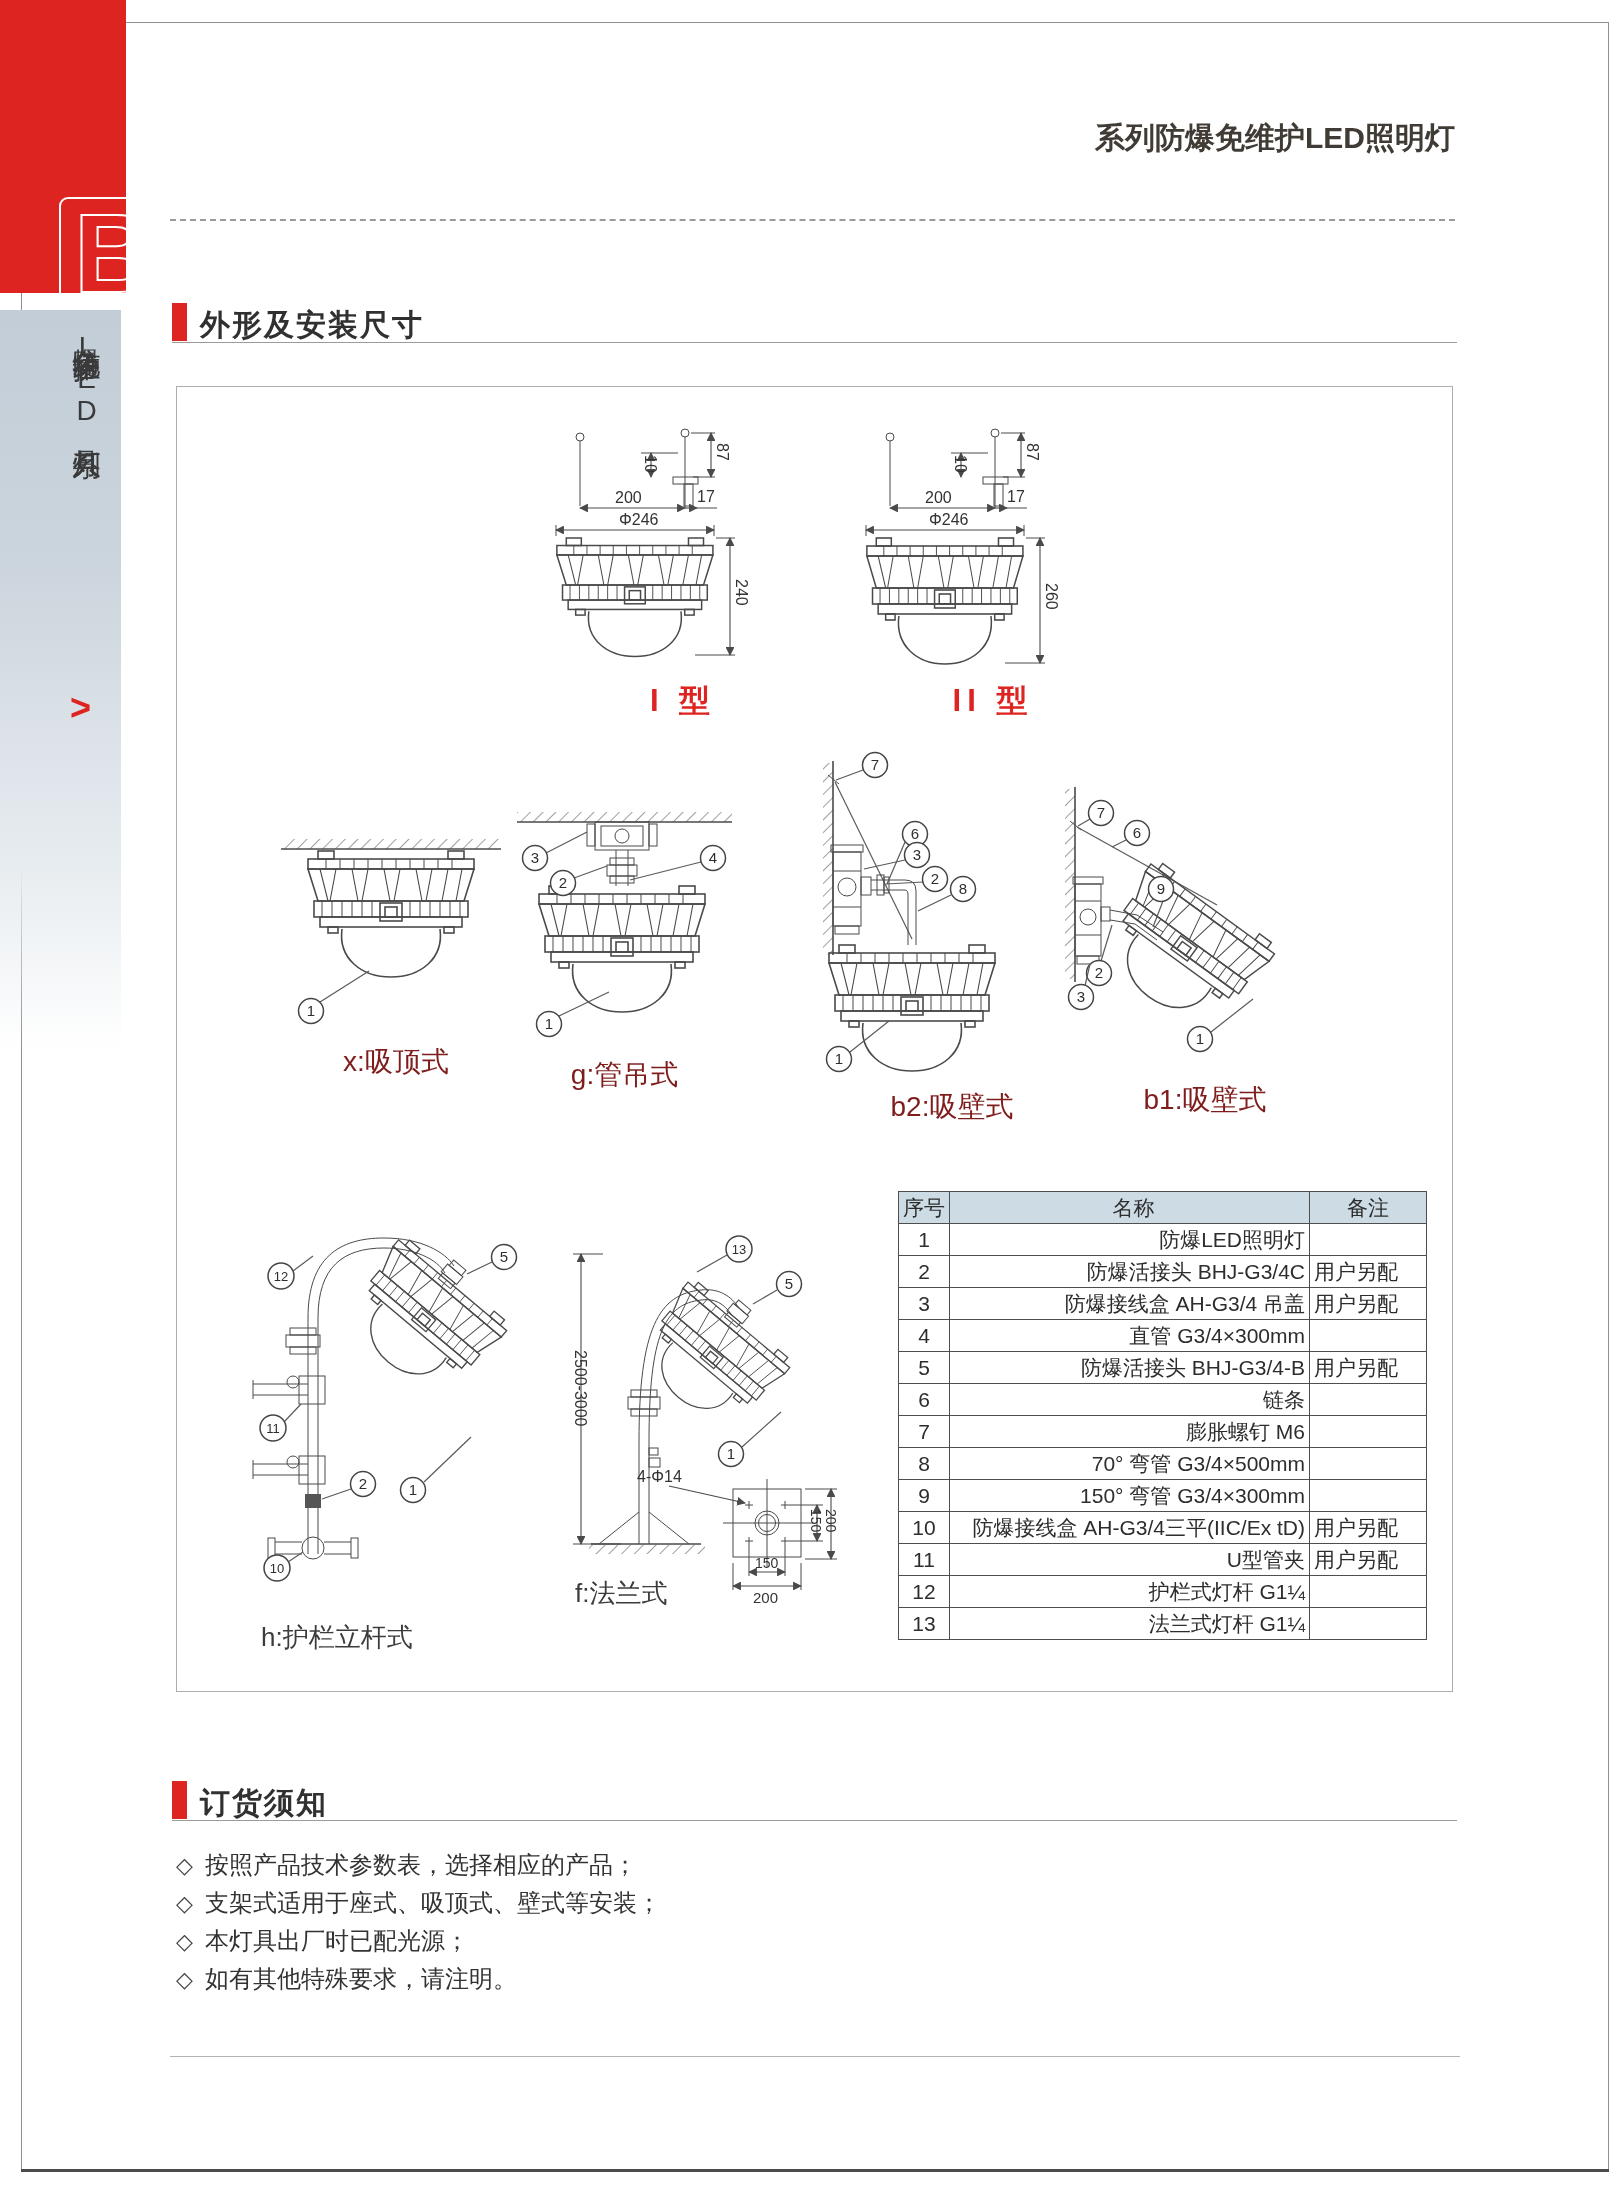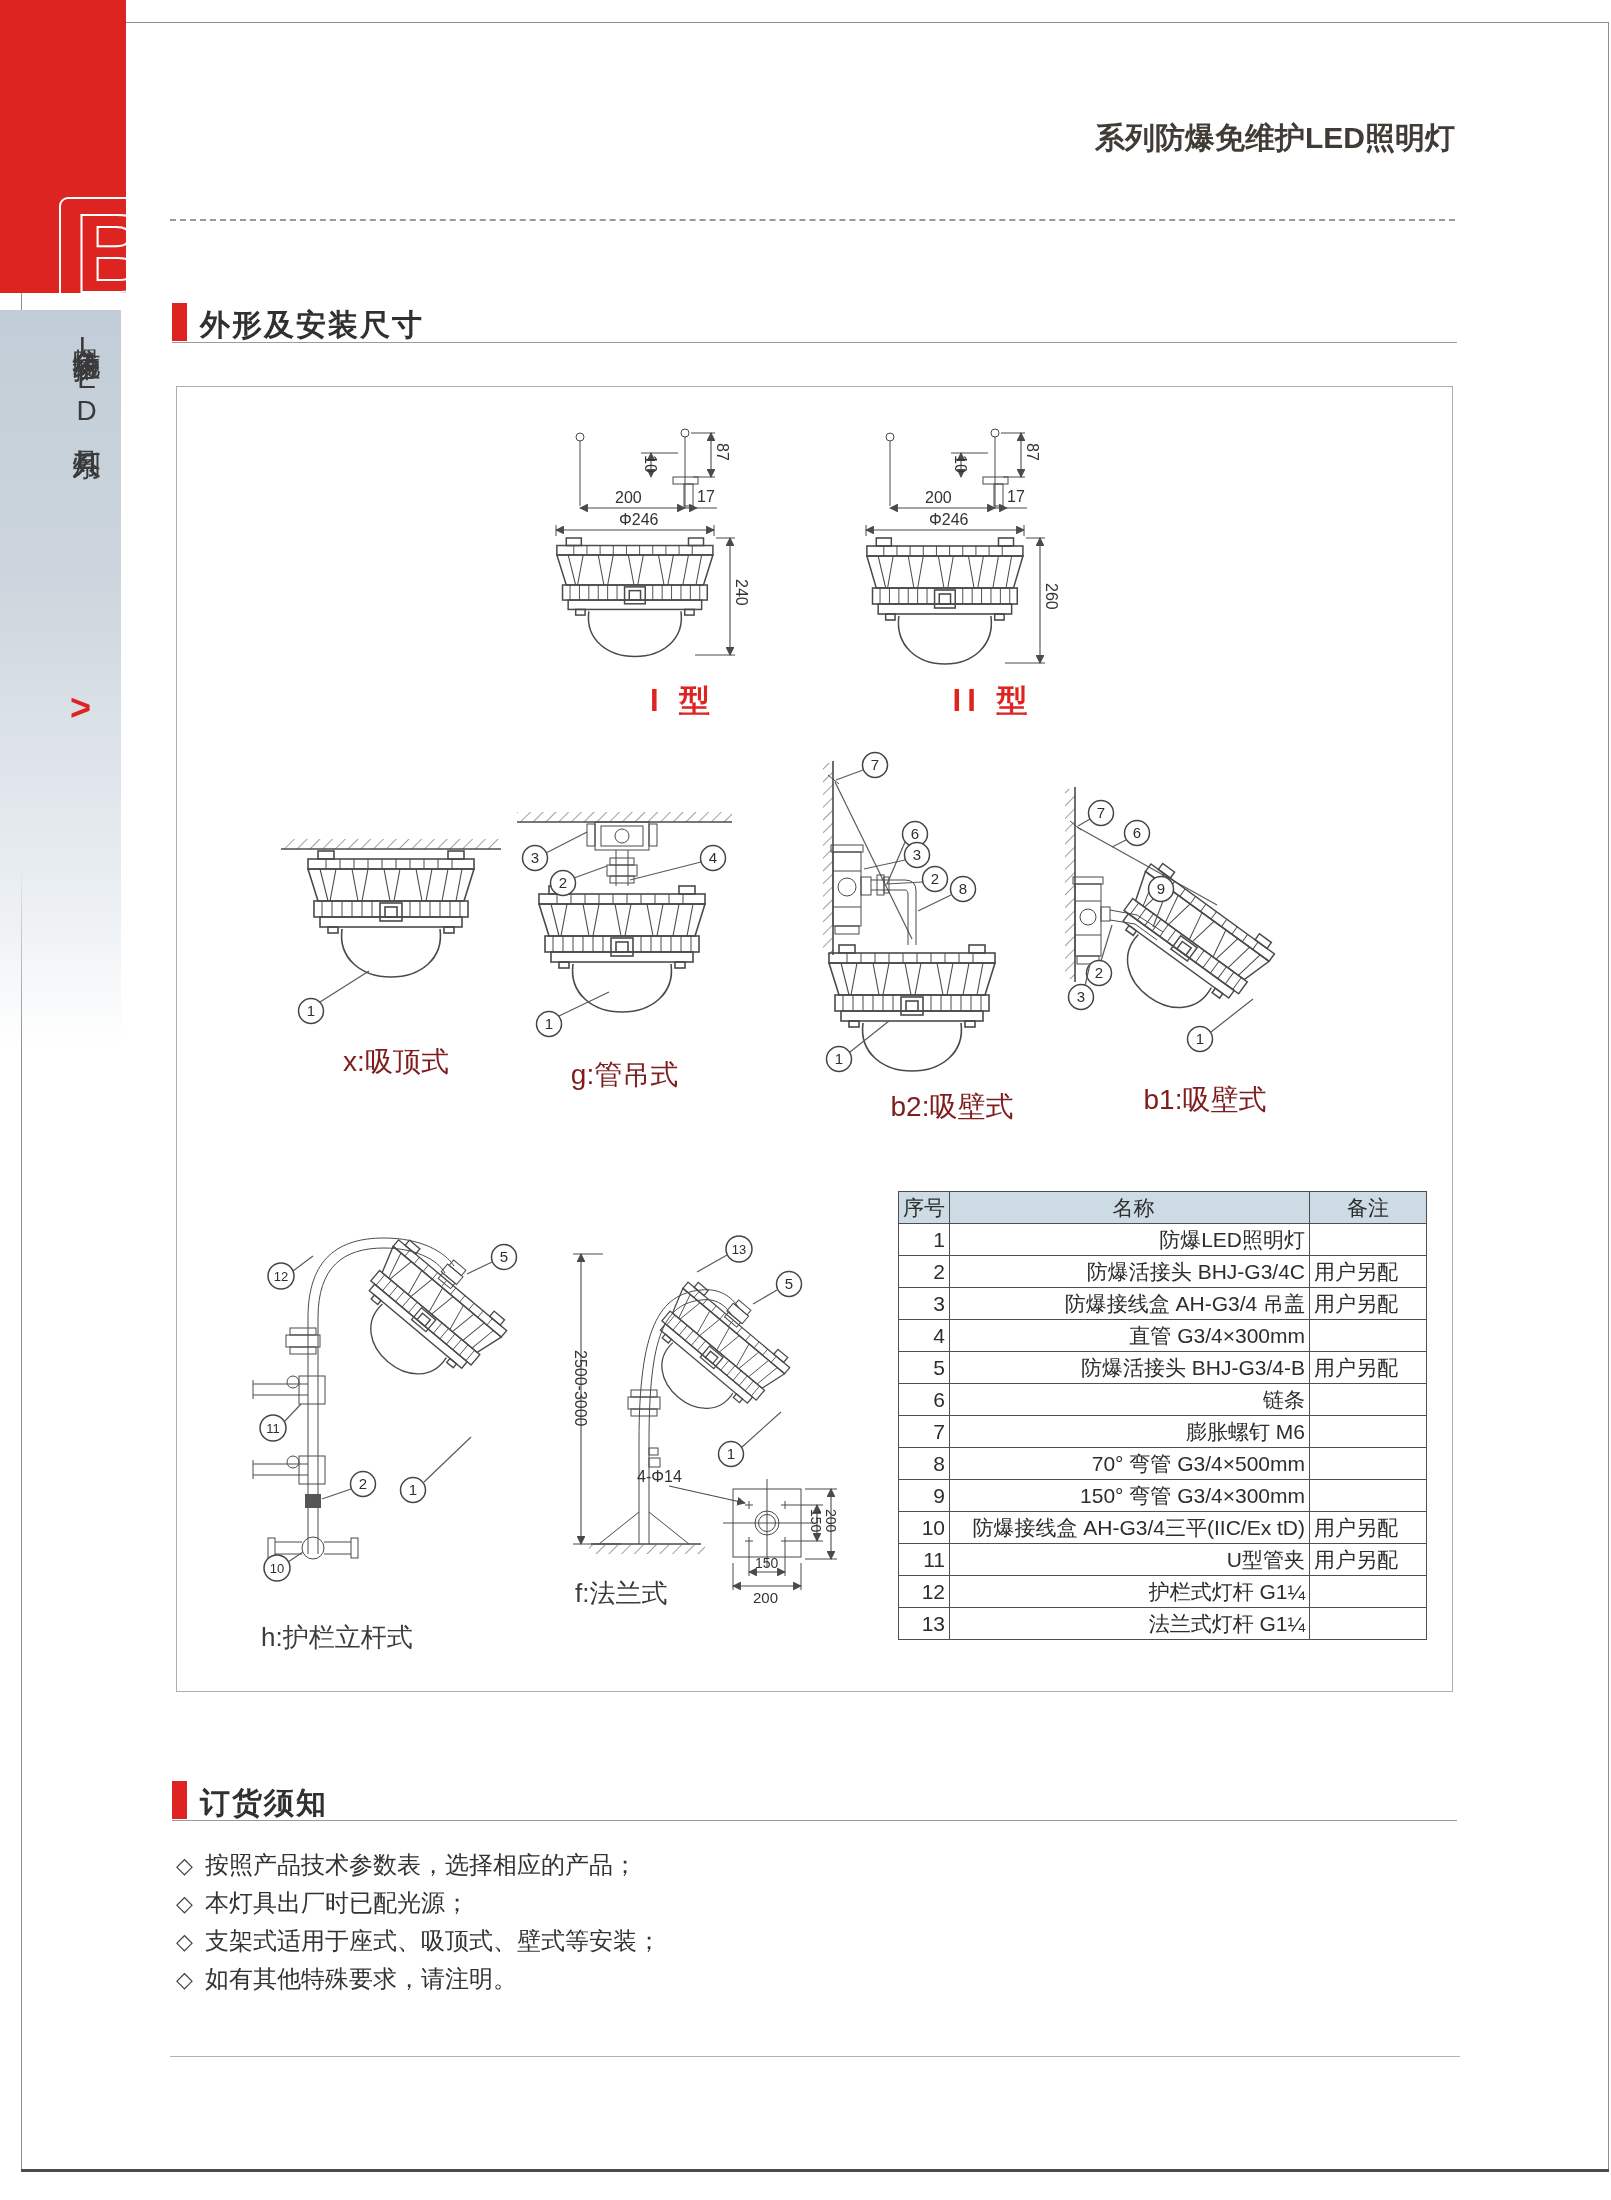--- a/index.html
+++ b/index.html
@@ -60,21 +60,21 @@
   .ol{stroke:var(--draw);stroke-width:1.6;fill:none;}
   .dm{font-size:16px;fill:#333;font-family:"Liberation Sans","DejaVu Sans",sans-serif;}
   .co circle{fill:#fff;stroke:#454545;stroke-width:1.5;}
   .co text{font-size:15px;fill:#2e2e2e;text-anchor:middle;font-family:"Liberation Sans","DejaVu Sans",sans-serif;}
   .co text.two{font-size:13px;}
 
   
   .parts-table{position:absolute;left:721px;top:804px;border-collapse:collapse;table-layout:fixed;background:#fff;}
   .parts-table th,.parts-table td{border:1px solid var(--tline);font-weight:normal;font-size:21px;color:#2d2d2d;height:32px;padding:0 4px;overflow:hidden;white-space:nowrap;}
   .parts-table th{background:#cddce4;}
-  .col-no{width:50px;text-align:right;margin-top:32px;}
+  .col-no{width:50px;text-align:center;margin-top:32px;}
   .col-name{width:360px;text-align:right;padding-left:12px !important;}
   th.col-name{text-align:center;}
   .col-note{width:117px;}
 
   
   .order-list{position:absolute;left:176px;top:1846px;}
   .order-item{font-size:24px;color:#333;line-height:37px;white-space:nowrap;}
   .order-item .bullet{margin-right:12px;font-size:22px;color:#444;}
 </style>
 </head>
@@ -585,18 +585,18 @@
   </div>
 
   <div class="section" style="top:1780px;">
     <span class="mark"></span>
     <span class="stitle">订货须知</span>
   </div>
   <div class="sec-underline" style="top:1820px;"></div>
 
   <div class="order-list">
     <div class="order-item"><span class="bullet">◇</span><span>按照产品技术参数表，选择相应的产品；</span></div>
+    <div class="order-item"><span class="bullet">◇</span><span>支架式适用于座式、吸顶式、壁式等安装；</span></div>
     <div class="order-item"><span class="bullet">◇</span><span>本灯具出厂时已配光源；</span></div>
-    <div class="order-item"><span class="bullet">◇</span><span>支架式适用于座式、吸顶式、壁式等安装；</span></div>
     <div class="order-item"><span class="bullet">◇</span><span>如有其他特殊要求，请注明。</span></div>
   </div>
 
 </div>
 
 </body></html>

